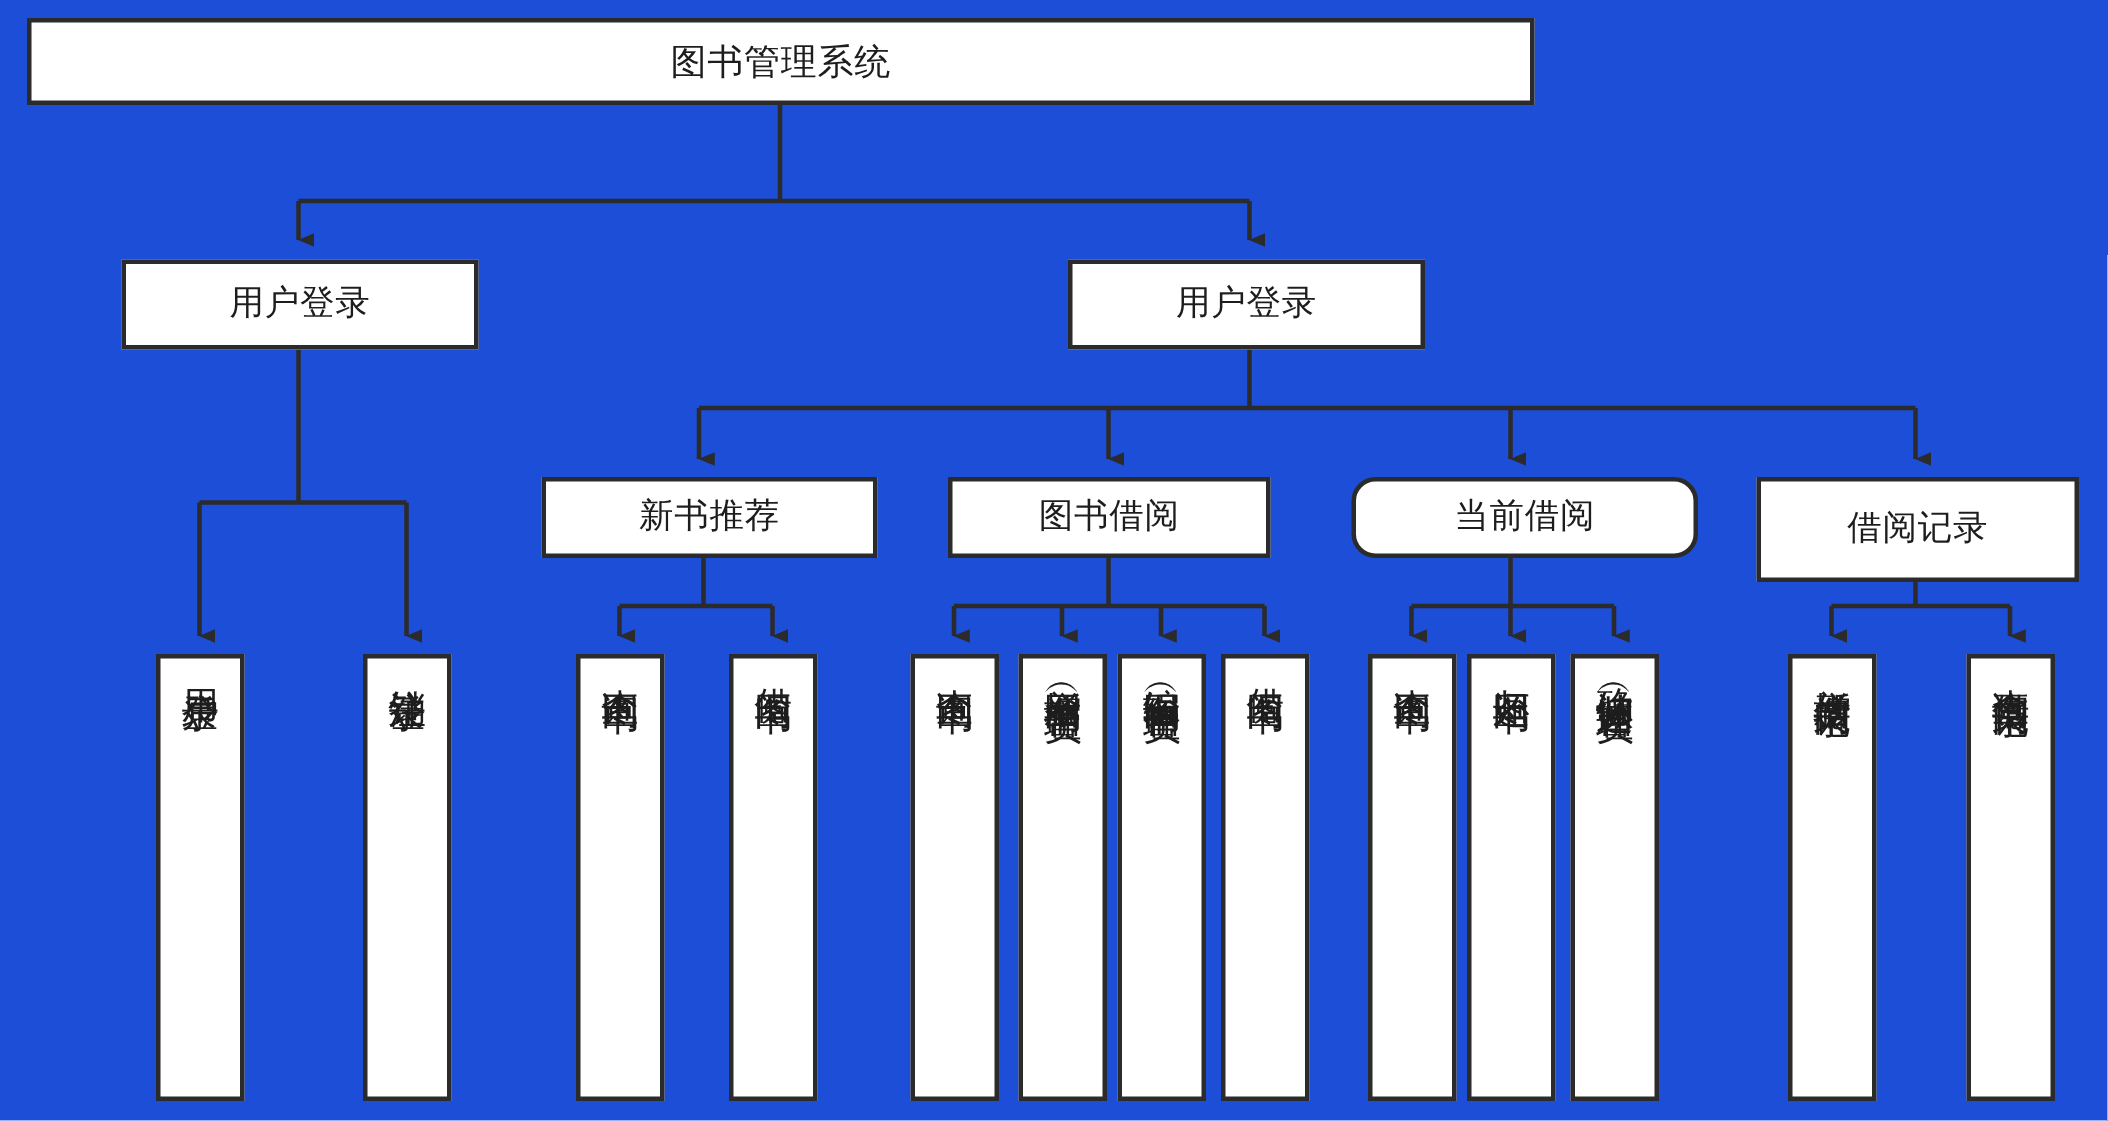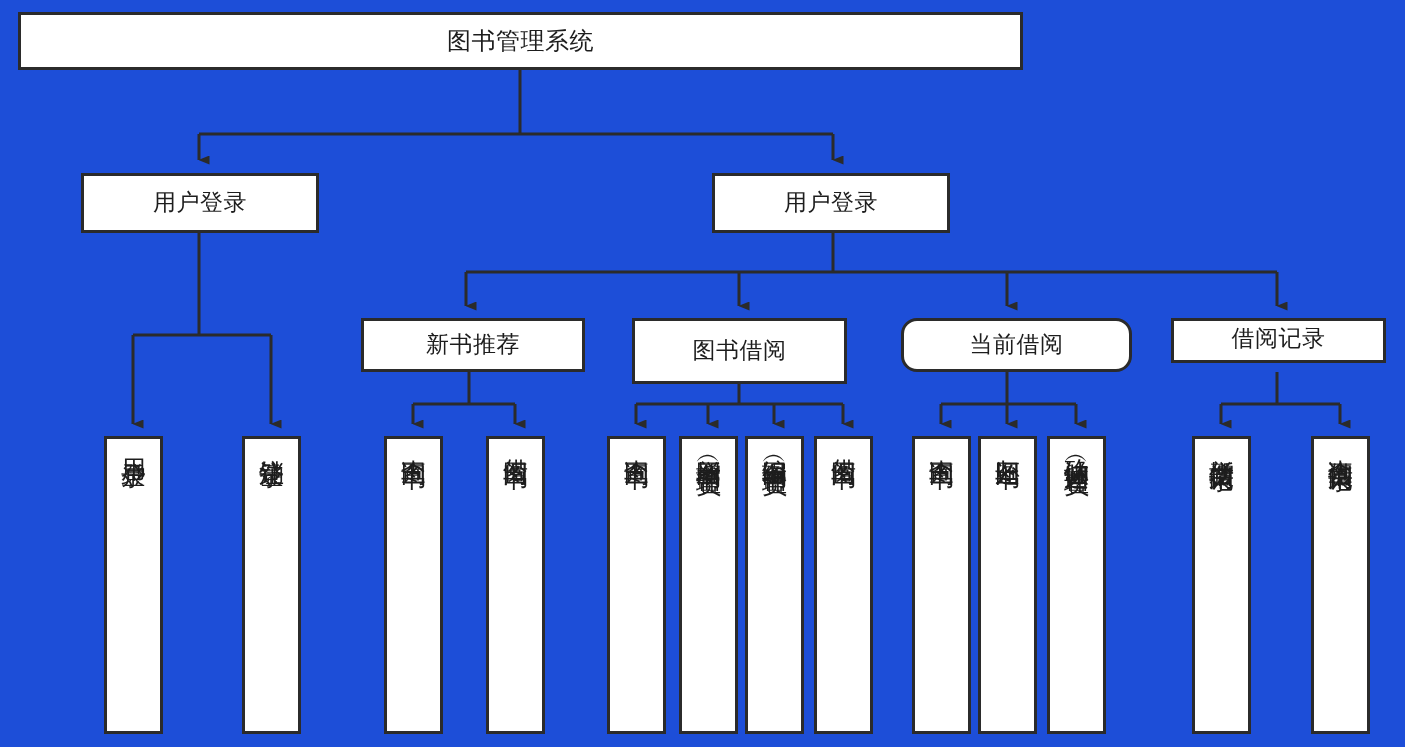--- a/index.html
+++ b/index.html
@@ -133,29 +133,29 @@
   </div>
 
   <div class="node horiz" style="left:712px; top:173px; width:238px; height:60px;">
     <span class="label">用户登录</span>
   </div>
 
   <div class="node horiz" style="left:361px; top:318px; width:224px; height:54px;">
     <span class="label">新书推荐</span>
   </div>
 
-  <div class="node horiz" style="left:632px; top:318px; width:215px; height:66px;">
+  <div class="node horiz" style="left:632px; top:318px; width:215px; height:54px;">
     <span class="label">图书借阅</span>
   </div>
 
   <div class="node horiz" style="left:901px; top:318px; width:231px; height:54px;border-radius:16px;">
     <span class="label">当前借阅</span>
   </div>
 
-  <div class="node horiz" style="left:1171px; top:318px; width:215px; height:45px;font-family:Liberation Mono, monospace;">
+  <div class="node horiz" style="left:1171px; top:318px; width:215px; height:70px;">
     <span class="label">借阅记录</span>
   </div>
 
   <div class="node vert" style="left:104px; top:436px; width:59px; height:298px;">
     <span class="label">用户登录</span>
   </div>
 
   <div class="node vert" style="left:242px; top:436px; width:59px; height:298px;">
     <span class="label">注销登录</span>
   </div>

